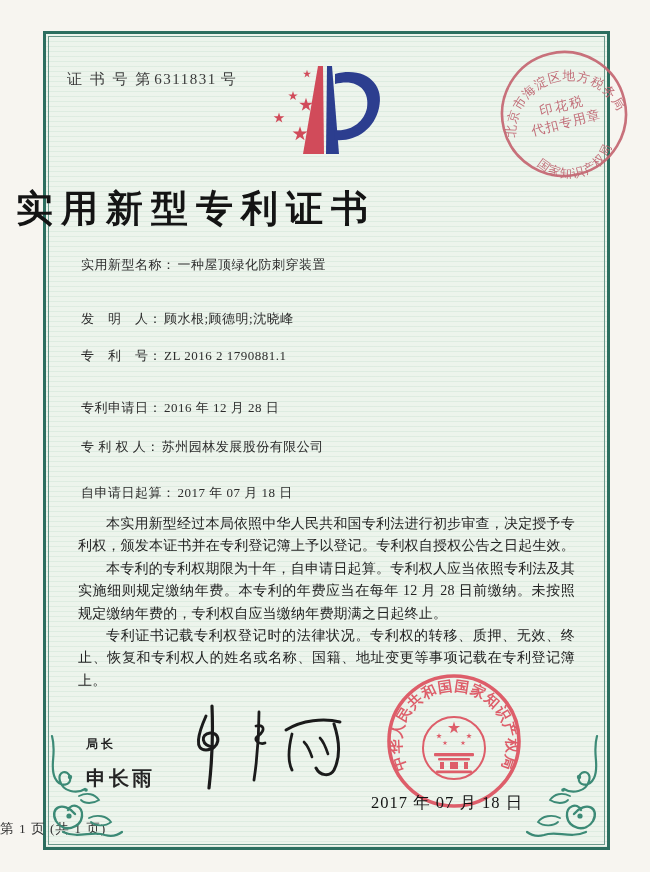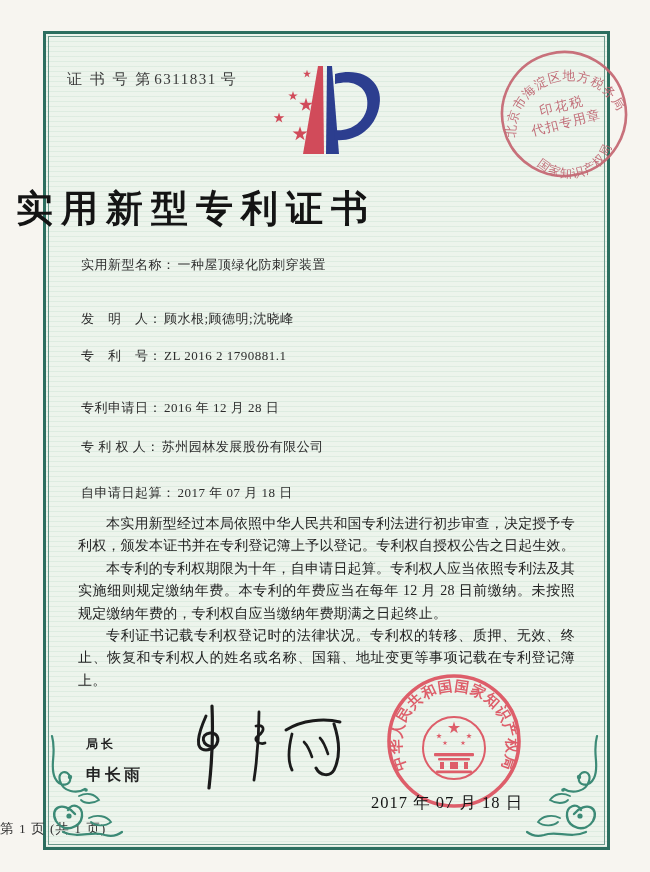--- a/index.html
+++ b/index.html
@@ -28,21 +28,21 @@
   .f-label{color:#2c2c2c;}
   .f-value{margin-left:2px;}
   
   .body-text{position:absolute;left:78px;top:513px;width:497px;font-size:14px;
     line-height:22.4px;color:#222;text-align:justify;letter-spacing:.2px;}
   .body-text p{margin:0;text-indent:2em;}
   
   .signer-title{position:absolute;left:86px;top:736px;font-family:"Liberation Sans","DejaVu Sans",sans-serif;
     font-size:12px;font-weight:700;color:#242424;letter-spacing:3px;}
   .signer-name{position:absolute;left:86px;top:765px;font-family:"Liberation Sans","DejaVu Sans",sans-serif;
-    font-size:16px;font-weight:700;color:#242424;letter-spacing:3px;}
+    font-size:20px;font-weight:700;color:#242424;letter-spacing:3px;}
   .signature{position:absolute;left:168px;top:700px;width:190px;height:95px;}
   
   .main-seal{position:absolute;left:384px;top:671px;width:140px;height:140px;opacity:.88;}
   .main-seal text{font-family:"Liberation Serif","DejaVu Serif",serif;fill:#dc4a59;}
   .seal-date{position:absolute;left:371px;top:792px;font-size:16.5px;color:#141414;letter-spacing:1px;z-index:6;}
   
   .footer{position:absolute;left:0;top:820px;width:100%;text-align:left;font-size:13.5px;color:#333;letter-spacing:1px;}
   
   .flourish{position:absolute;width:78px;height:108px;top:734px;}
   .flourish-left{left:45px;}

